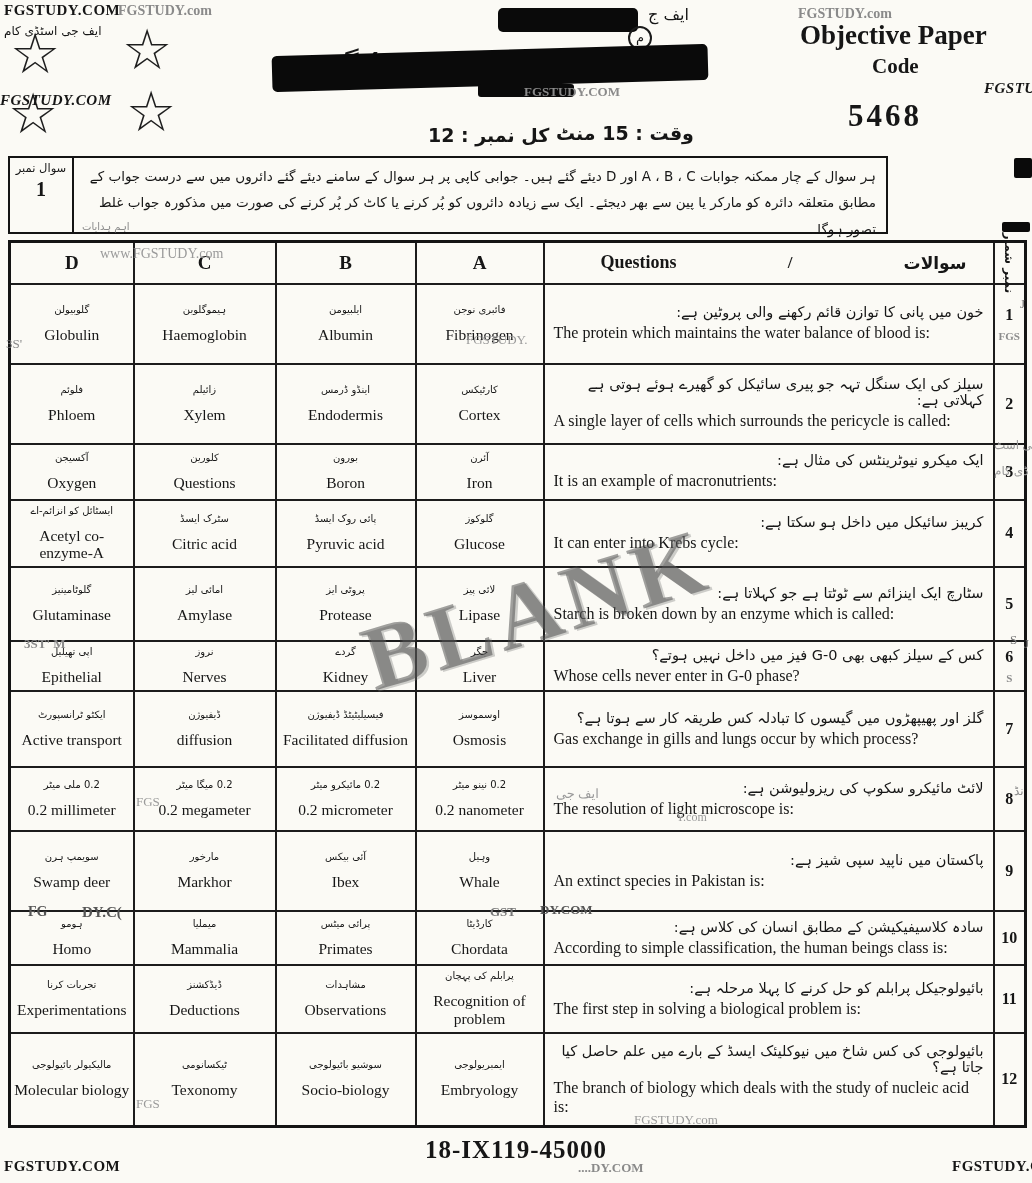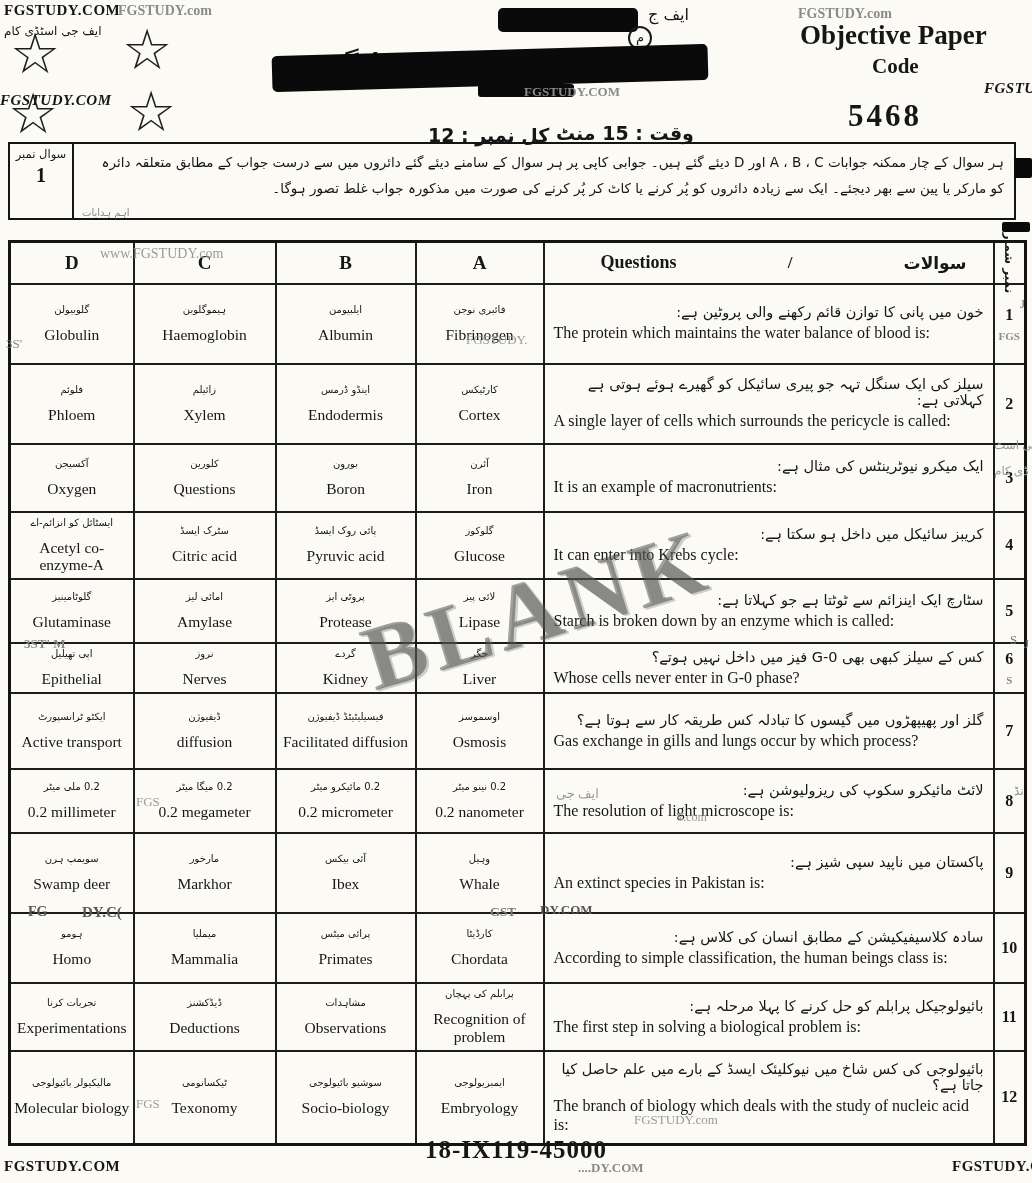--- a/index.html
+++ b/index.html
@@ -23,21 +23,21 @@
     position:absolute; width:24px; height:24px; border:2px solid #1a1a1a; border-radius:50%;
     text-align:center; font-size:13px; line-height:20px;
   }
   .obj-title { font-size:27px; font-weight:bold; }
   .code-label { font-size:21px; font-weight:bold; }
   .code-value { font-size:31px; font-weight:bold; letter-spacing:3px; }
   .meta-txt { font-size:19px; font-weight:bold; }
 
   
   .instr-box {
-    position:absolute; left:8px; top:142px; width:1008px; height:78px;
+    position:absolute; left:8px; top:156px; width:880px; height:78px;
     border:2.5px solid #141414; display:flex; background:transparent;justify-content:space-between;
   }
   .instr-side {
     width:64px; border-right:2px solid #141414; text-align:center;
     padding-top:3px; flex:none;
   }
   .instr-side .lbl { font-size:11.5px; line-height:1.3; }
   .instr-side .n { font-size:20px; font-weight:bold; margin-top:2px; }
   .instr-main { flex:1; padding:5px 10px 2px 12px; position:relative; }
   .instr-text { font-size:13.5px; line-height:1.95; text-align:right; }
@@ -61,24 +61,24 @@
   td.opt { text-align:center; vertical-align:middle; padding:4px 2px; overflow:hidden; }
   td.opt .ur { font-size:10px; margin-bottom:11px; }
   td.opt .en { font-size:15.5px; line-height:1.15; }
   td.q { vertical-align:middle; padding:3px 9px; overflow:hidden; }
   td.q .ur { font-size:14.5px; text-align:right; margin-bottom:3px; }
   td.q .en { font-size:16px; line-height:1.2; text-align:left; }
   td.num { text-align:center; vertical-align:middle; font-size:16px; font-weight:bold; padding:0; }
   td.num .num-extra { font-size:11px; font-weight:bold; color:#8c8c8c; margin-top:6px; }
 
   #qrows tr:nth-child(1){height:80px}  #qrows tr:nth-child(2){height:80px}
-  #qrows tr:nth-child(3){height:68px}  #qrows tr:nth-child(4){height:66px}
-  #qrows tr:nth-child(5){height:64px}  #qrows tr:nth-child(6){height:46px}
+  #qrows tr:nth-child(3){height:56px}  #qrows tr:nth-child(4){height:66px}
+  #qrows tr:nth-child(5){height:74px}  #qrows tr:nth-child(6){height:46px}
   #qrows tr:nth-child(7){height:76px}  #qrows tr:nth-child(8){height:64px}
-  #qrows tr:nth-child(9){height:80px}  #qrows tr:nth-child(10){height:70px}
+  #qrows tr:nth-child(9){height:80px}  #qrows tr:nth-child(10){height:54px}
   #qrows tr:nth-child(11){height:66px} #qrows tr:nth-child(12){height:94px}
 
   
   .wm-layer { position:absolute; inset:0; pointer-events:none; z-index:50; }
   .overlay { position:absolute; white-space:nowrap; font-family:"Liberation Serif",serif; }
   .overlay.serif-stamp { font-family:"Liberation Serif",serif; letter-spacing:6px;
     text-shadow:2px 2px 0 rgba(120,120,120,.35); }
 
   
   .print-code { font-size:25px; font-weight:bold; letter-spacing:1px; }

